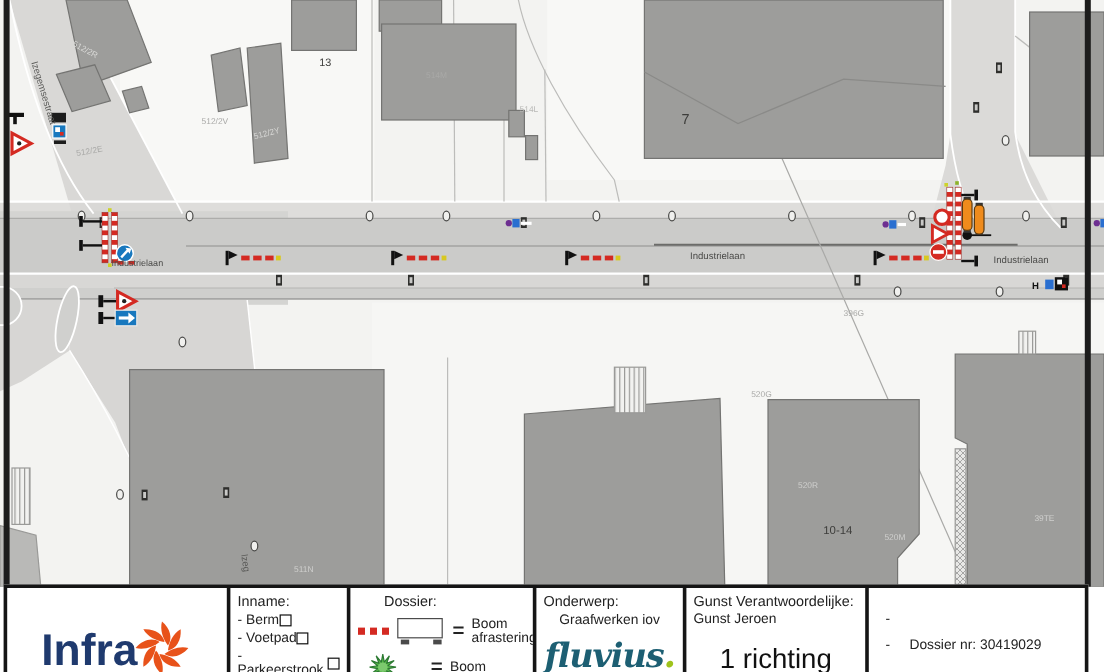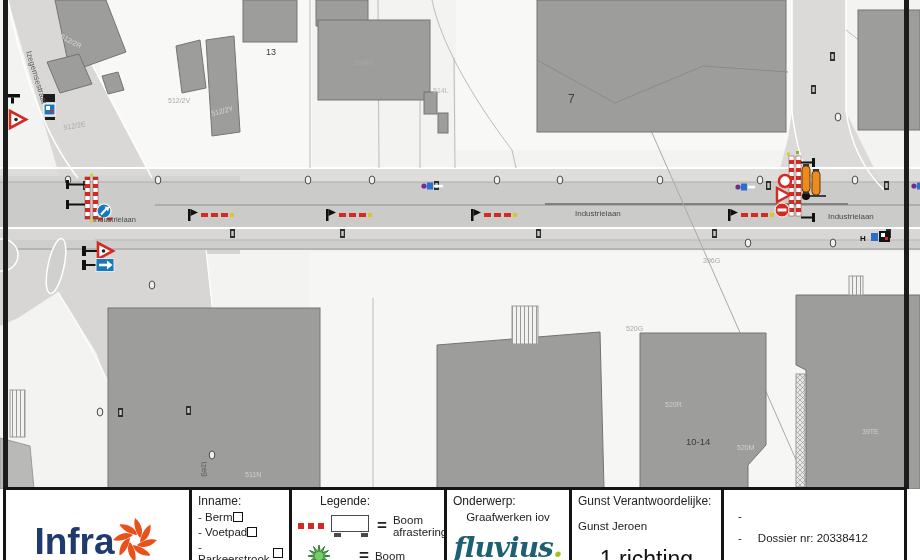--- a/index.html
+++ b/index.html
@@ -30,21 +30,21 @@
                repeating-linear-gradient(0deg,#8f8f8f 0 1px,rgba(0,0,0,0) 1px 4px);}
   .fence-foot{position:absolute;bottom:0;width:7px;height:4px;background:#4a4a4a;}
   .fence-foot.l{left:3px;} .fence-foot.r{right:3px;}
   .eq{font-size:17px;font-weight:bold;color:#222;}
   .leg-label{font-size:11.5px;color:#222;line-height:12px;width:62px;}
   .boom-icon{flex:0 0 auto;margin-left:9px;}
   .ond-line{font-size:11.5px;color:#222;margin-top:3px;text-align:center;}
   .fluvius{margin-top:6px;text-align:center;font-family:"DejaVu Serif",serif;
            font-style:italic;font-weight:bold;font-size:28px;color:#1d5f73;letter-spacing:-1px;}
   .fluvius .dot{color:#9fc31c;font-size:30px;}
-  .werf-name{font-size:11.5px;color:#222;margin-top:12px;}
+  .werf-name{font-size:11.5px;color:#222;margin-top:2px;}
   .richting{font-size:23px;color:#111;text-align:center;margin-top:14px;}
   .info-item{display:flex;gap:16px;font-size:11.5px;color:#222;margin-top:10px;padding-left:8px;}
   .info-item:first-child{margin-top:16px;}
   
   .infra{display:flex;align-items:center;}
   .infra-text{font-size:37px;font-weight:bold;color:#1f3a6e;letter-spacing:0;}
   .infra-swirl{margin-left:-6px;margin-top:-4px;}
   
 </style>
 </head>
@@ -380,21 +380,21 @@
         <span class="chk"></span>
       </div>
       <div class="inname-item">
         <span>- Parkeerstrook</span>
         <span class="chk"></span>
       </div>
 
     </div>
 
     <div class="col col-legende">
-      <div class="blocktitle" style="padding-left:22px;">Legende:</div>
+      <div class="blocktitle" style="padding-left:22px;">Dossier:</div>
       <div class="leg-row">
         <span class="leg-dashes"></span>
         <span class="fence-wrap">
           <span class="fence" style="display:block;"></span>
           <span class="fence-foot l"></span>
             <span class="fence-foot r"></span>
         </span>
         <span class="eq">=</span>
         <span class="leg-label">Boom afrastering</span>
       </div>
@@ -420,18 +420,18 @@
       <div class="werf-name">Gunst Jeroen</div>
       <div class="richting">1 richting</div>
     </div>
 
     <div class="col col-info">
       <div class="info-item">
         <span>-</span>
       </div>
       <div class="info-item">
         <span>-</span>
-        <span>Dossier nr: 20338412</span>
+        <span>Dossier nr: 30419029</span>
       </div>
     </div>
 
   </div>
 </div>
 
 </body></html>

